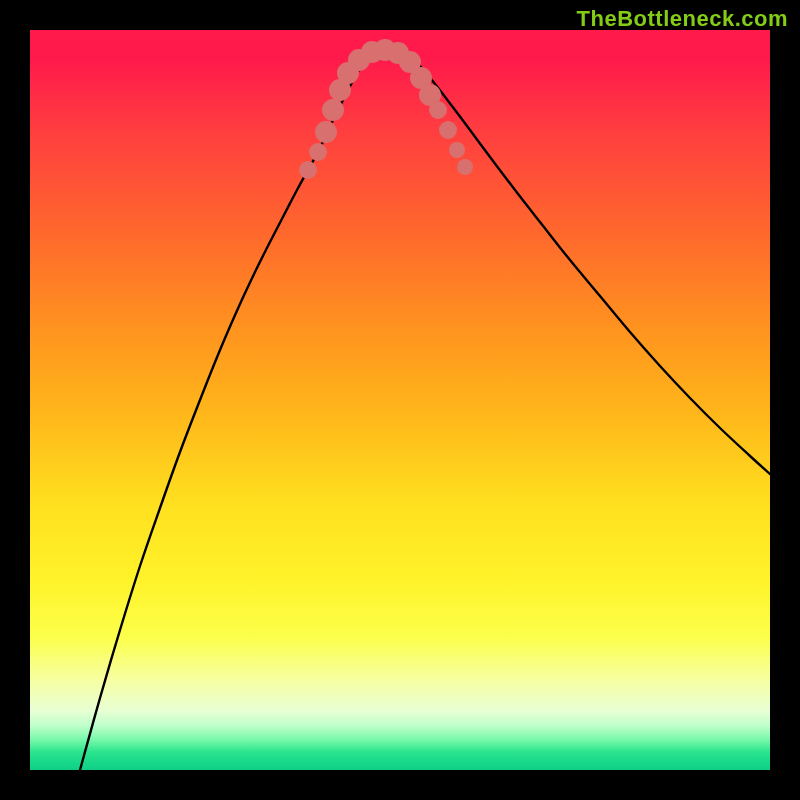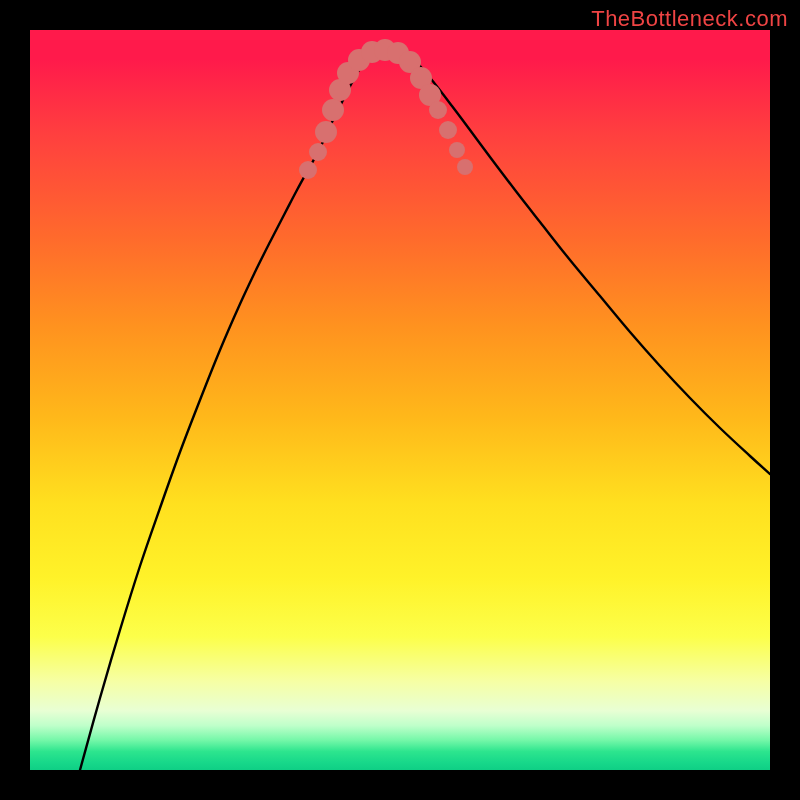--- a/index.html
+++ b/index.html
@@ -41,23 +41,23 @@
       #2de58e 97.5%,
       #17d88a 99%,
       #0fcf85 100%
     );
     overflow: hidden;
   }
   .watermark {
     position: absolute;
     top: 6px;
     right: 12px;
-    color: #ef4444;
+    color: #84cc16;
     font-size: 22px;
-    font-weight: 400;
+    font-weight: 700;
     letter-spacing: 0.5px;
     user-select: none;
   }
   svg {
     position: absolute;
     left: 0;
     top: 0;
   }
 </style>
 </head>

